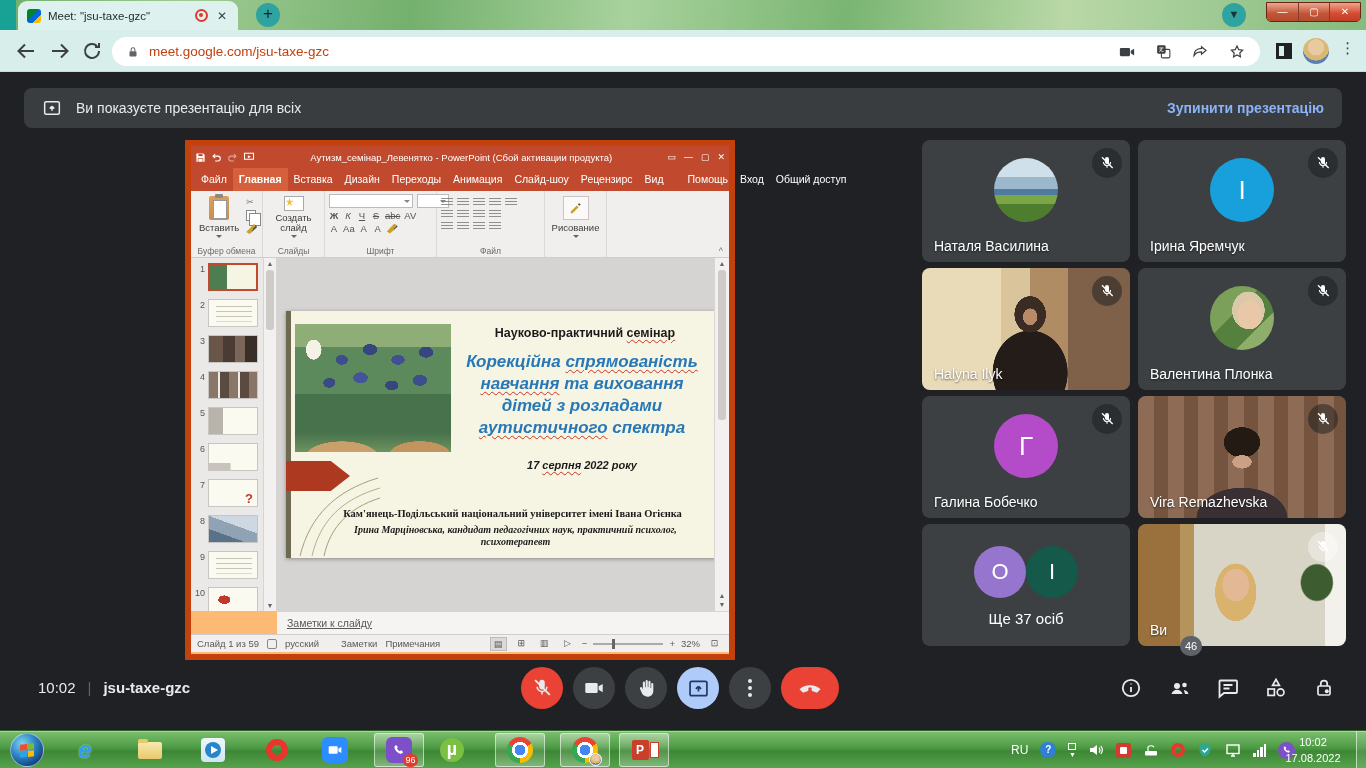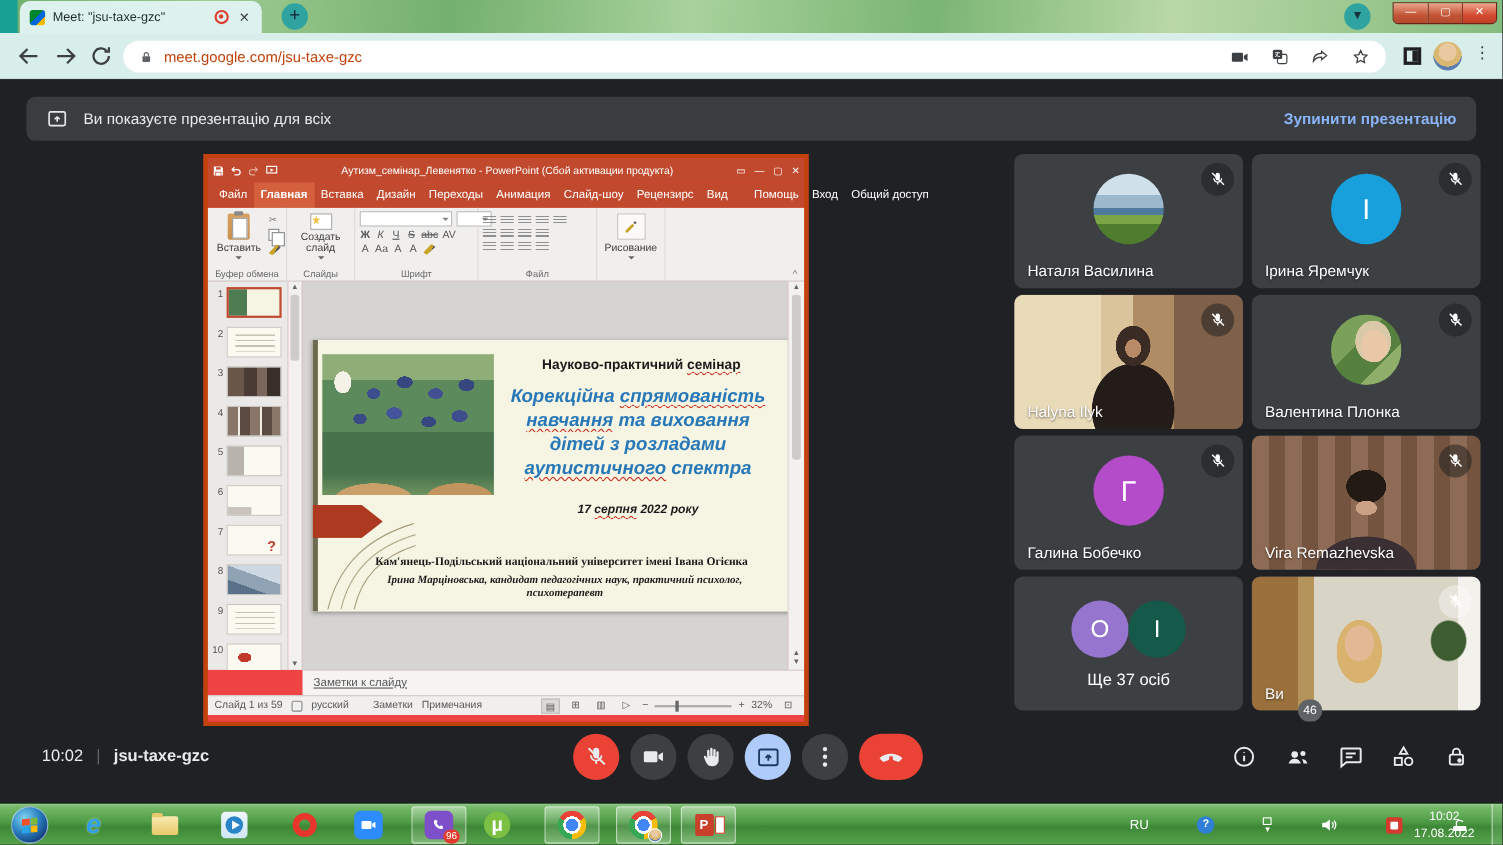--- a/index.html
+++ b/index.html
@@ -46,22 +46,22 @@
 
   
   .meet { position:absolute; top:72px; left:0; width:1366px; height:658px; background:#202124; }
   .banner { position:absolute; left:24px; right:24px; top:16px; height:40px; background:#3a3d40;
     border-radius:8px; display:flex; align-items:center; padding:0 18px; }
   .banner-ic { color:#e8eaed; margin-right:14px; }
   .banner-txt { color:#e8eaed; font-size:14px; }
   .banner-stop { margin-left:auto; color:#8ab4f8; font-size:14px; font-weight:bold; background:none; border:none; cursor:pointer; font-family:inherit;}
 
   
-  .ppt { position:absolute; left:185px; top:68px; width:550px; height:520px; background:#ef4444;
-    border:4px solid #c2410c; font-size:10px; }
+  .ppt { position:absolute; left:185px; top:68px; width:550px; height:520px; background:#fdba74;
+    border:6px solid #c2410c; font-size:10px; }
   .ppt-titlebar { position:absolute; top:0; left:0; right:0; height:22px; background:#c14a2e;
     display:flex; align-items:center; color:#fff; padding:0 4px; gap:5px;}
   .qat { display:flex; align-items:center; gap:5px; color:#fff; }
   .ppt-title { flex:1; text-align:center; font-size:9.5px; color:#fff; white-space:nowrap; overflow:hidden;}
   .ppt-winic { display:flex; gap:8px; color:#fff; font-size:9px; align-items:center;}
   .dim { opacity:.5; }
   .ppt-tabs { position:absolute; top:22px; left:0; right:0; height:23px; background:#c14a2e;
     display:flex; align-items:stretch; padding-left:4px; color:#fff; font-size:10.5px; }
   .ppt-tab { padding:5px 6px 0; white-space:nowrap; }
   .ppt-tab.active { background:#d4603e; font-weight:bold; }
@@ -263,21 +263,21 @@
   .chrome-logo { width:26px; height:26px; border-radius:50%; position:relative; background:
     radial-gradient(circle,#4285f4 0 5.5px,#fff 5.5px 8px,transparent 8px),
     conic-gradient(from -60deg,#ea4335 0 120deg,#fbbc05 120deg 240deg,#34a853 240deg 360deg); }
   .mini-av { position:absolute; right:-4px; bottom:-3px; width:13px; height:13px; border-radius:50%;
     border:1px solid #fff; background:radial-gradient(circle at 50% 36%,#e8c9a0 0 38%,#d9b874 39% 62%,#5a7fb0 63%); }
   .pptapp { display:flex; gap:1px; align-items:center; }
   .pptapp .pbox { width:17px; height:20px; background:#c8402a; border-radius:2px; color:#fff;
     font-weight:bold; font-size:12px; text-align:center; line-height:20px; }
   .pptapp .pdoc { width:9px; height:16px; background:#fff; border:1px solid #c8402a; }
   .tray { position:absolute; top:0; height:38px; display:flex; align-items:center; color:#fff; }
-  .tr-ic { margin:0 22px; display:flex; align-items:center; justify-content:center; }
+  .tr-ic { margin:0 6px; display:flex; align-items:center; justify-content:center; }
   .ru { font-size:12px; }
   .help { width:16px; height:16px; border-radius:50%; background:#2f7fd6; color:#fff; font-size:10px;
     line-height:16px; text-align:center; font-weight:bold; }
   .redapp { width:15px; height:15px; background:#d23b2e; border-radius:3px; position:relative; }
   .redapp::after { content:""; position:absolute; left:4px; top:4px; width:7px; height:7px; background:#fff; border-radius:1px;}
   .bars { display:flex; align-items:flex-end; gap:1px; }
   .bars i { width:2.5px; background:#fff; }
   .bars i:nth-child(1){height:4px;} .bars i:nth-child(2){height:7px;}
   .bars i:nth-child(3){height:10px;} .bars i:nth-child(4){height:13px;}
   .clock { position:absolute; left:1282px; top:3px; width:62px; text-align:center; color:#fff;

